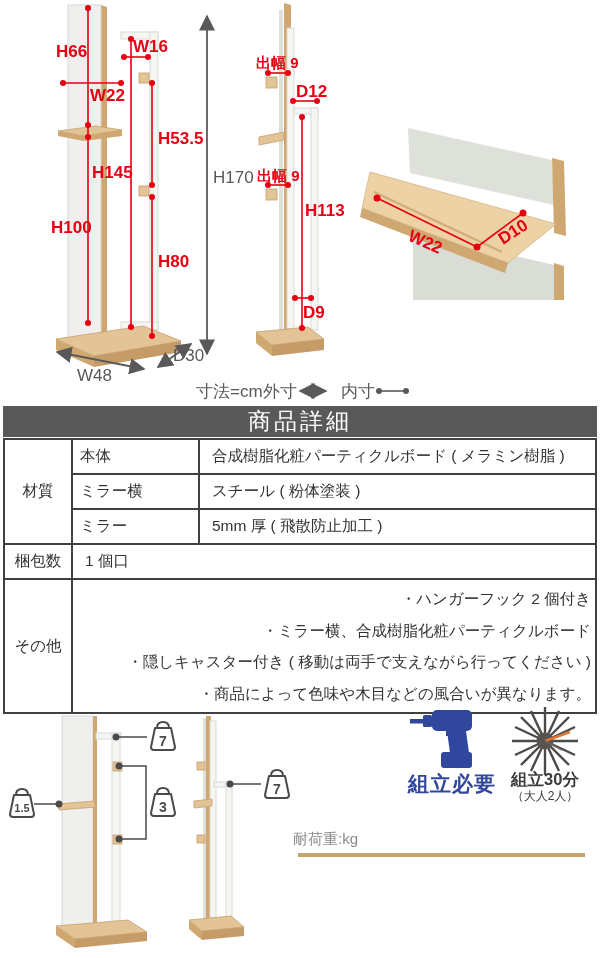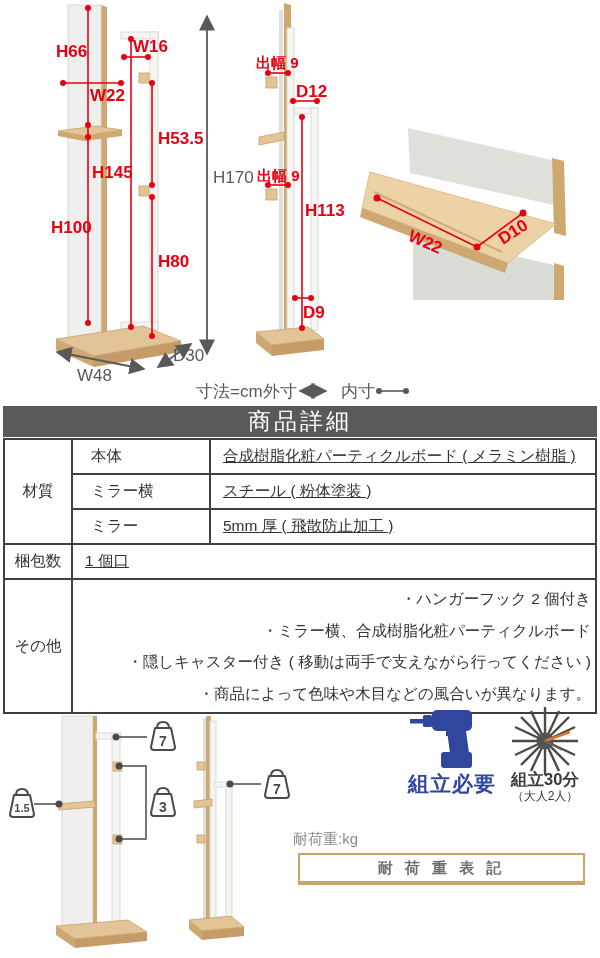--- a/index.html
+++ b/index.html
@@ -24,22 +24,22 @@
   .gl{stroke:#4a4a4a;stroke-width:1.5;fill:none;}
   .gd{fill:#4a4a4a;}
   .wnum{fill:#4a4a4a;font-weight:bold;text-anchor:middle;}
   
   .details{position:absolute;left:3px;top:406px;width:594px;}
   .details-header{height:31px;line-height:31px;background:#595959;color:#fff;
     font-size:23px;text-align:center;letter-spacing:3px;}
   .details table{width:100%;border-collapse:collapse;table-layout:fixed;margin-top:1px;}
   .details td{border:2px solid #404040;font-size:15.5px;color:#333;}
   td.c1{width:64px;text-align:center;}
-  td.c2{width:114px;padding:6px 4px 6px 18px;}
-  td.c3{padding:6px 4px 6px 12px;text-decoration:underline;}
+  td.c2{width:114px;padding:6px 4px 6px 7px;}
+  td.c3{padding:6px 4px 6px 12px;}
   td.cOther{padding:3px 4px 3px 7px;text-align:right;}
   .bullet{line-height:31.5px;white-space:nowrap;}
   
   .load-box{position:absolute;left:298px;top:853px;width:283px;border:2px solid #c9a469;background:#fff;}
   .load-box-title{text-align:center;font-size:15px;font-weight:bold;color:#6e6e6e;
     letter-spacing:4px;padding:4px 0 3px;border-bottom:2px solid #c9a469;}
   .load-box-body{font-size:12.5px;font-weight:600;color:#6e6e6e;padding:5px 10px 7px;line-height:1.6;}
 </style>
 </head>
 <body>
@@ -296,14 +296,13 @@
     <line x1="545" y1="41" x2="570" y2="32" stroke="#e0762e" stroke-width="2.5"></line>
     <line x1="545" y1="41" x2="562" y2="50" stroke="#6b675f" stroke-width="1.5"></line>
   </g>
   <text x="545" y="85" text-anchor="middle" font-size="16.5" font-weight="bold" fill="#3b3b3b">組立30分</text>
   <text x="545" y="100" text-anchor="middle" font-size="12" fill="#3b3b3b">（大人2人）</text>
 
   <text x="293" y="144" font-size="15" fill="#8a8a8a">耐荷重:kg</text>
 </svg>
 
 <div class="load-box">
-  <div class="load-box-title">耐 荷 重 表 記</div>
 </div>
 
 </body></html>

